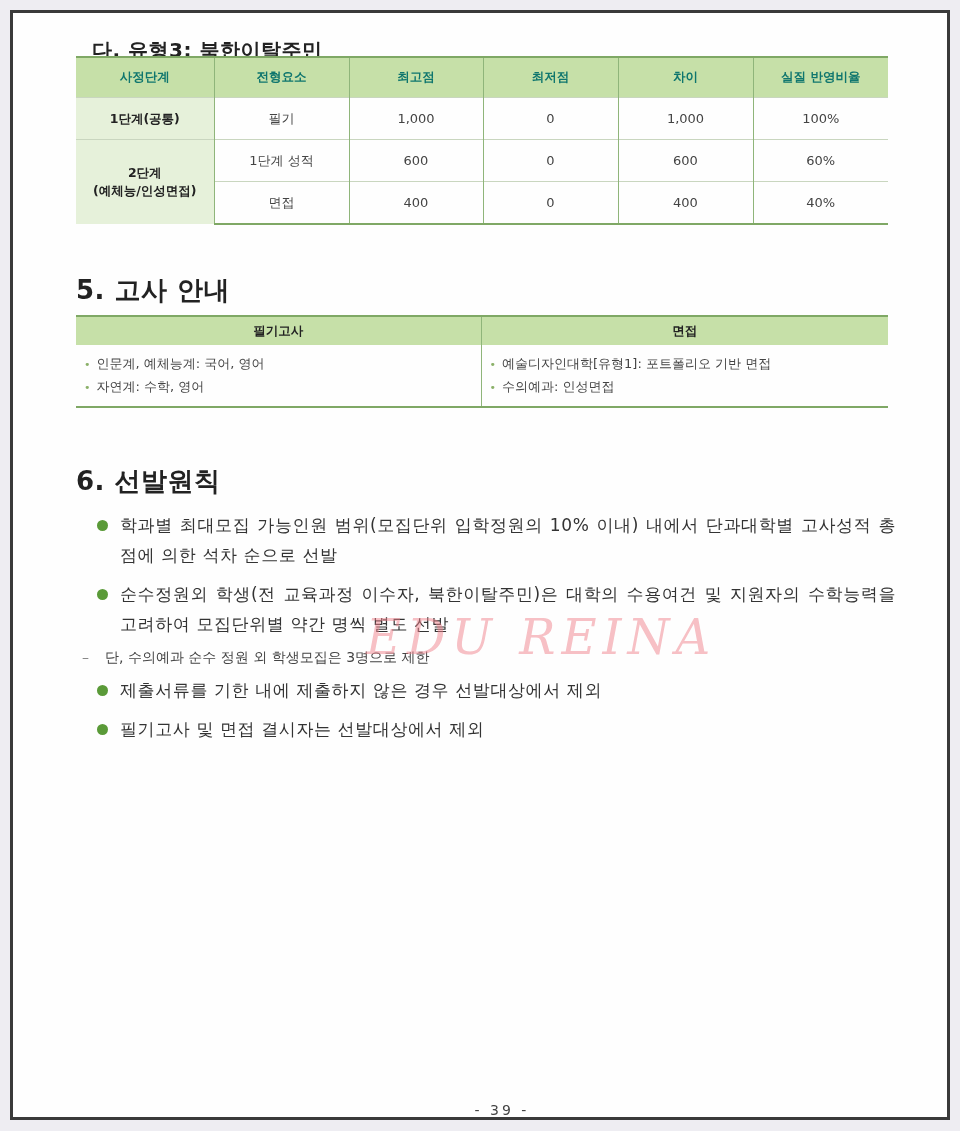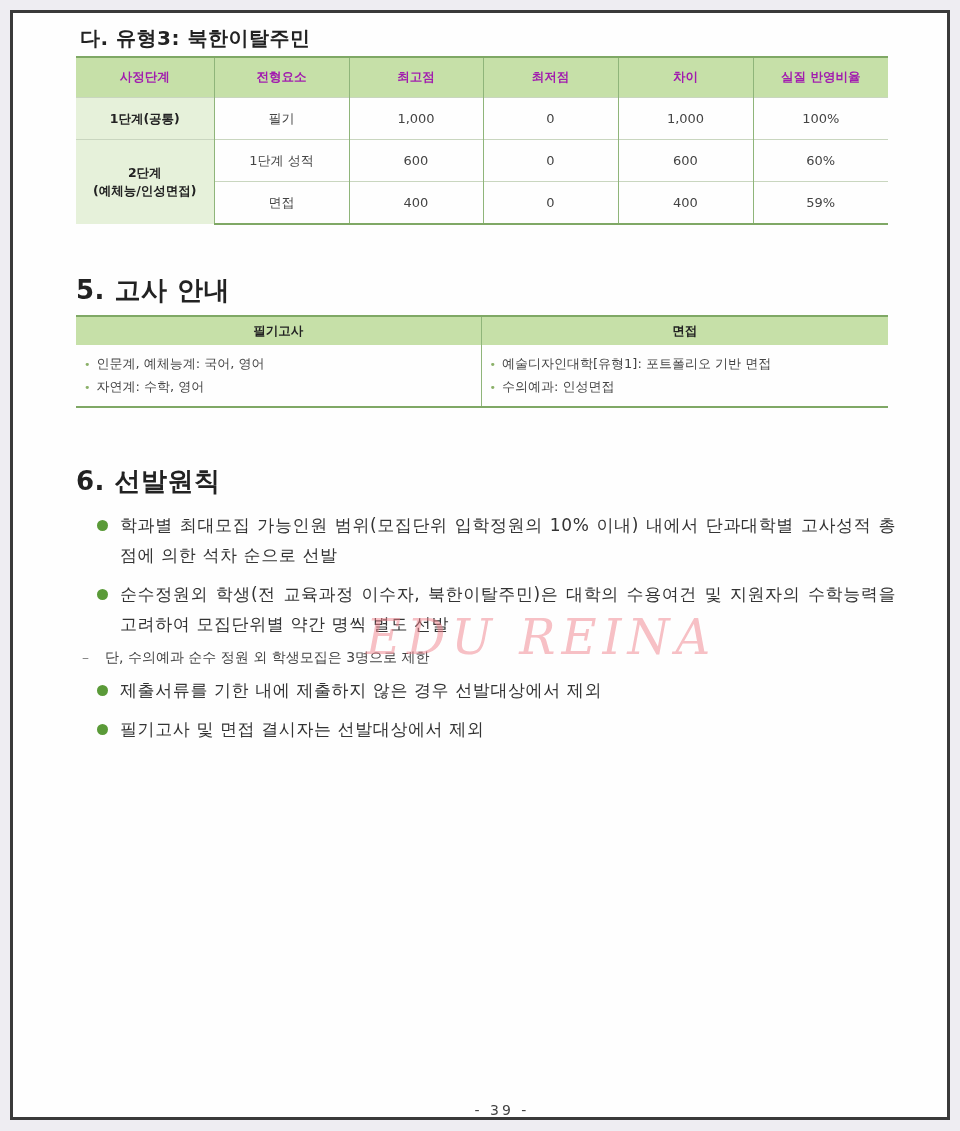--- a/index.html
+++ b/index.html
@@ -7,33 +7,33 @@
     width: 960px; height: 1131px; position: relative; overflow: hidden;
     background: #eeedf2;
     font-family: "DejaVu Sans", "Liberation Sans", sans-serif;
     color: #333;
   }
   .page {
     position: absolute; left: 10px; top: 10px; width: 934px; height: 1104px;
     background: #fefefe; border: 3px solid #3a3a3a; box-sizing: content-box;
   }
   .h3 {
-    position: absolute; left: 63px; top: 8px; margin: 4px;
+    position: absolute; left: 63px; top: 8px; margin: 16px;
     font-size: 20px; font-weight: bold; color: #222; letter-spacing: 0.5px;
   }
   .h2 {
     position: absolute; margin: 0; font-size: 26px; font-weight: bold;
     color: #222; letter-spacing: 0.5px;
   }
   table.score {
     position: absolute; left: 63px; top: 43px; width: 812px;
     border-collapse: collapse; font-size: 13px; table-layout: fixed;
   }
   table.score th {
-    background: #c6e0a8; height: 37px; font-weight: bold; color: #a21caf;
+    background: #c6e0a8; height: 37px; font-weight: bold; color: #0f766e;
     border-top: 2px solid #7fa865; border-left: 1px solid #8fb57a; font-size: 12.5px;
   }
   table.score th:first-child { border-left: none; }
   table.score td {
     height: 39px; text-align: center; color: #444;
     border-top: 1px solid #c9d6bf; border-left: 1px solid #8fb57a; margin-top: 31px;
   }
   table.score td.stage {
     background: #e6f1da; font-weight: bold; color: #222; border-left: none;
     font-size: 12.5px; line-height: 18px;
@@ -116,21 +116,21 @@
       <td>600</td>
       <td>0</td>
       <td>600</td>
       <td>60%</td>
     </tr>
     <tr>
       <td>면접</td>
       <td>400</td>
       <td>0</td>
       <td>400</td>
-      <td>59%</td>
+      <td>40%</td>
     </tr>
   </tbody>
     </table>
 
   <h2 class="h2" style="left:63px; top:260px;">5. 고사 안내</h2>
 
   <table class="exam">
     <colgroup>
         <col style="width:405px">
         <col style="width:407px">

